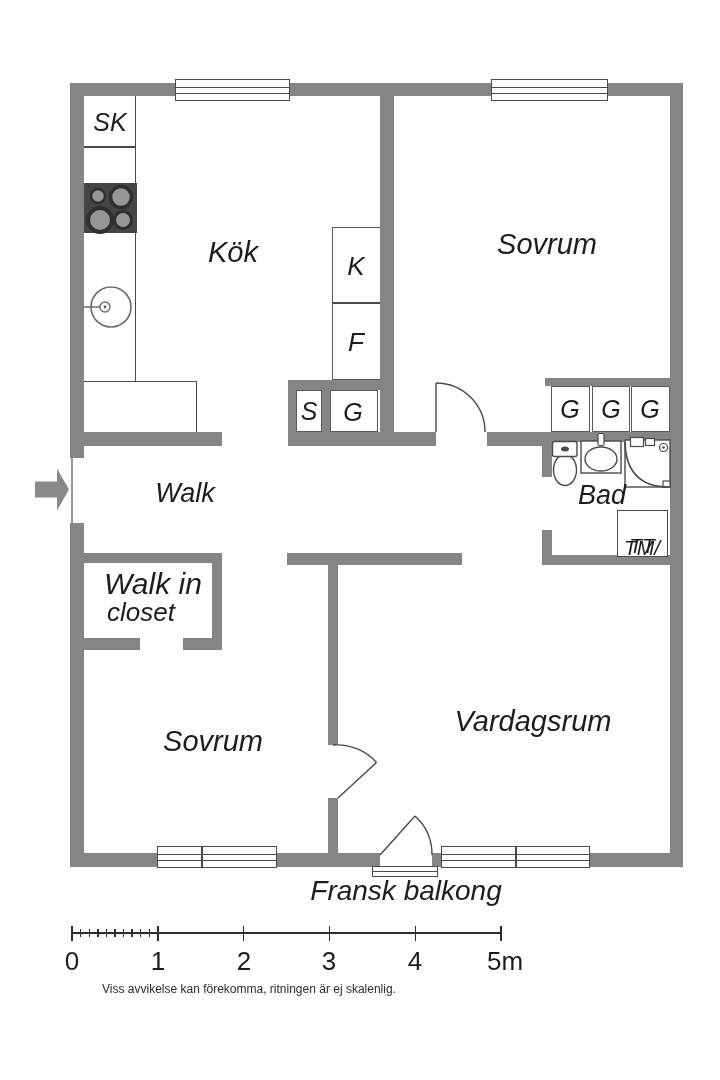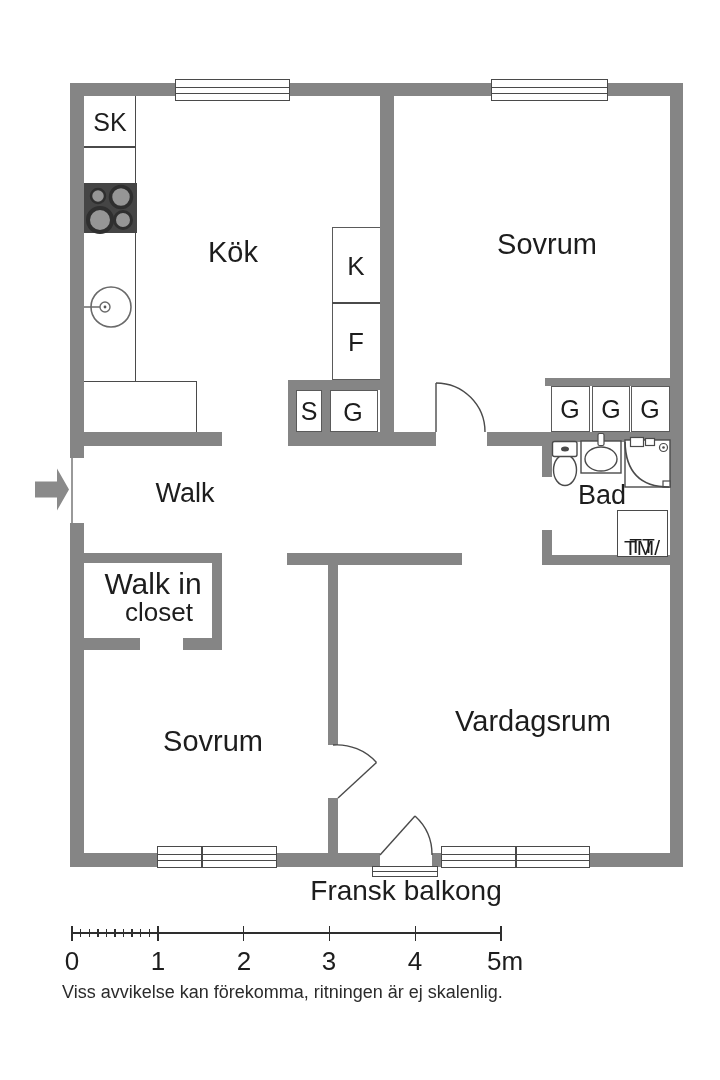--- a/index.html
+++ b/index.html
@@ -6,26 +6,26 @@
   .canvas{position:relative;width:720px;height:1080px;background:#fff;overflow:hidden;
           font-family:"Liberation Sans","DejaVu Sans",sans-serif;}
   .wall{position:absolute;background:var(--wall,#858585);}
   .gap{position:absolute;background:#fff;}
   .window{position:absolute;background:#fff;border:1.5px solid var(--outline,#4a4a4a);box-sizing:border-box;}
   .wline{position:absolute;left:0;right:0;height:1px;background:var(--outline,#4a4a4a);}
   .wdiv{position:absolute;top:0;bottom:0;width:1.5px;background:var(--outline,#4a4a4a);}
   .wbox{position:absolute;background:#fff;box-sizing:border-box;}
   .thinline{position:absolute;background:var(--outline,#4a4a4a);}
   .lbl{position:absolute;transform:translate(-50%,-50%);color:var(--text,#1d1d1d);
-       white-space:nowrap;line-height:1;}
+       white-space:nowrap;line-height:1;font-style:italic;}
   .svgover{position:absolute;left:0;top:0;}
   .tick{position:absolute;width:1.5px;background:#2e2e2e;}
   .scale-line{position:absolute;height:1.5px;background:#2e2e2e;}
   .scale-num{position:absolute;transform:translateX(-50%);color:#1d1d1d;font-size:26px;line-height:1;}
-  .disclaimer{position:absolute;color:#2b2b2b;font-size:18px;line-height:1.2;}
+  .disclaimer{position:absolute;color:#2b2b2b;font-size:12px;line-height:1.2;margin-left:40px;}
 </style>
 </head>
 <body>
 
 <div class="canvas">
 
   <div class="wall" style="left:70px;top:83px;width:613px;height:13px"></div>
   <div class="wall" style="left:70px;top:853px;width:613px;height:14px"></div>
   <div class="wall" style="left:70px;top:83px;width:14px;height:784px"></div>
   <div class="wall" style="left:670px;top:83px;width:13px;height:784px"></div>
@@ -154,21 +154,21 @@
   <div class="lbl" style="left:353px;top:412px;font-size:25px">G</div>
   <div class="lbl" style="left:547px;top:244px;font-size:29px">Sovrum</div>
   <div class="lbl" style="left:570px;top:409px;font-size:25px">G</div>
   <div class="lbl" style="left:611px;top:409px;font-size:25px">G</div>
   <div class="lbl" style="left:650px;top:409px;font-size:25px">G</div>
   <div class="lbl" style="left:602px;top:495px;font-size:27px">Bad</div>
   <div class="lbl" style="left:642px;top:547px;font-size:21px">TM/</div>
   <div class="lbl" style="left:642px;top:545px;font-size:21px">TT</div>
   <div class="lbl" style="left:185px;top:493px;font-size:27px">Walk</div>
   <div class="lbl" style="left:153px;top:584px;font-size:30px">Walk in</div>
-  <div class="lbl" style="left:159px;top:612px;font-size:26px">closet</div>
+  <div class="lbl" style="left:141px;top:612px;font-size:26px">closet</div>
   <div class="lbl" style="left:213px;top:741px;font-size:29px">Sovrum</div>
   <div class="lbl" style="left:533px;top:721px;font-size:29px">Vardagsrum</div>
   <div class="lbl" style="left:406px;top:891px;font-size:28px">Fransk balkong</div>
 
   <div>
     <div class="scale-line" style="left:72px;top:932px;width:429px"></div>
     <div class="tick" style="left:71.3px;top:925.5px;height:15px"></div>
     <div class="tick" style="left:157.1px;top:925.5px;height:15px"></div>
     <div class="tick" style="left:242.9px;top:925.5px;height:15px"></div>
     <div class="tick" style="left:328.7px;top:925.5px;height:15px"></div>

